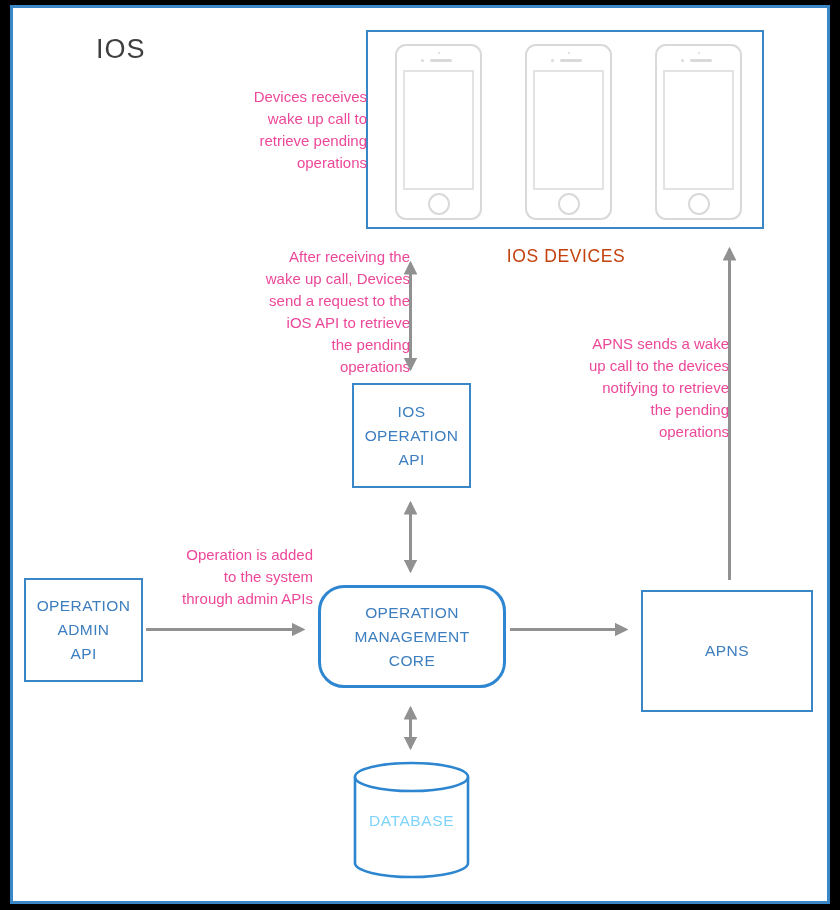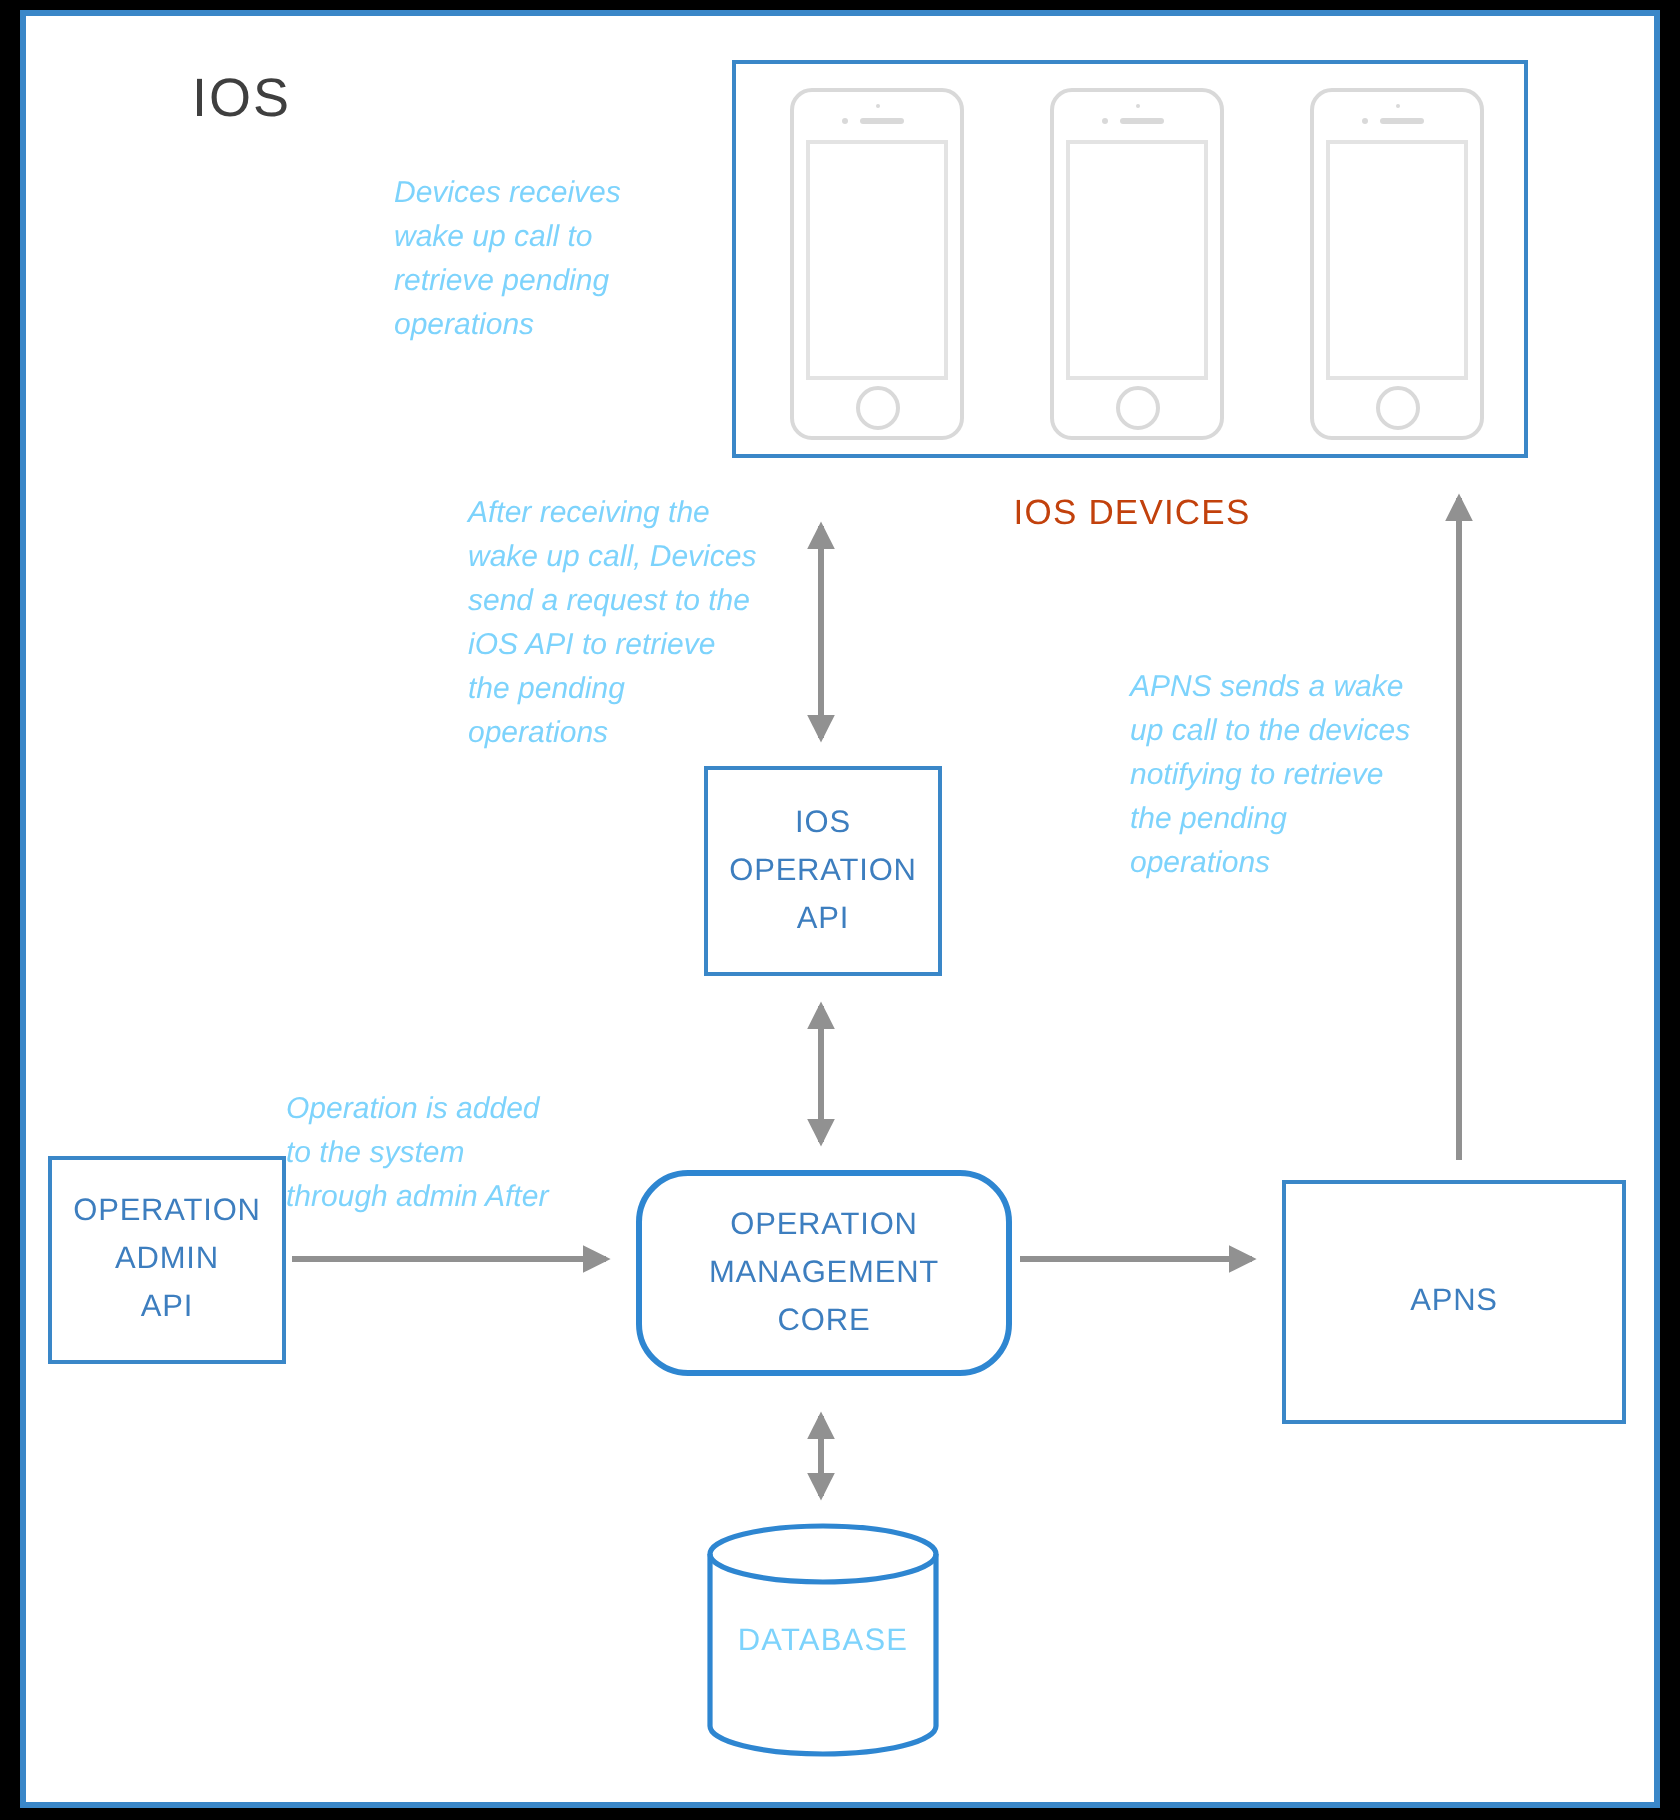--- a/index.html
+++ b/index.html
@@ -27,26 +27,25 @@
   .diagram-title {
     position: absolute;
     left: 96px;
     top: 34px;
     font-size: 27px;
     color: #3f3f3f;
     letter-spacing: 1px;
   }
   .annotation {
     position: absolute;
-    color: #7dd3fc;
+    color: #ec4899;
     font-size: 15px;
     line-height: 22px;
-    text-align: left;
+    text-align: right;
     white-space: pre-line;
-    font-style: italic;
   }
   .node {
     position: absolute;
     border: 2px solid #3a87c8;
     background: #ffffff;
     display: flex;
     align-items: center;
     justify-content: center;
     text-align: center;
     color: #3d7ebf;
@@ -206,21 +205,21 @@
 iOS API to retrieve
 the pending
 operations</div>
   <div class="annotation" style="left:565px; top:333px; width:164px">APNS sends a wake
 up call to the devices
 notifying to retrieve
 the pending
 operations</div>
   <div class="annotation" style="left:143px; top:544px; width:170px">Operation is added
 to the system
-through admin After</div>
+through admin APIs</div>
 
   <div class="node" style="left:352px; top:383px; width:119px; height:105px">IOS
 OPERATION
 API</div>
 
   <div class="node" style="left:24px; top:578px; width:119px; height:104px">OPERATION
 ADMIN
 API</div>
 
   <div class="node node-core" style="left:318px; top:585px; width:188px; height:103px">OPERATION

